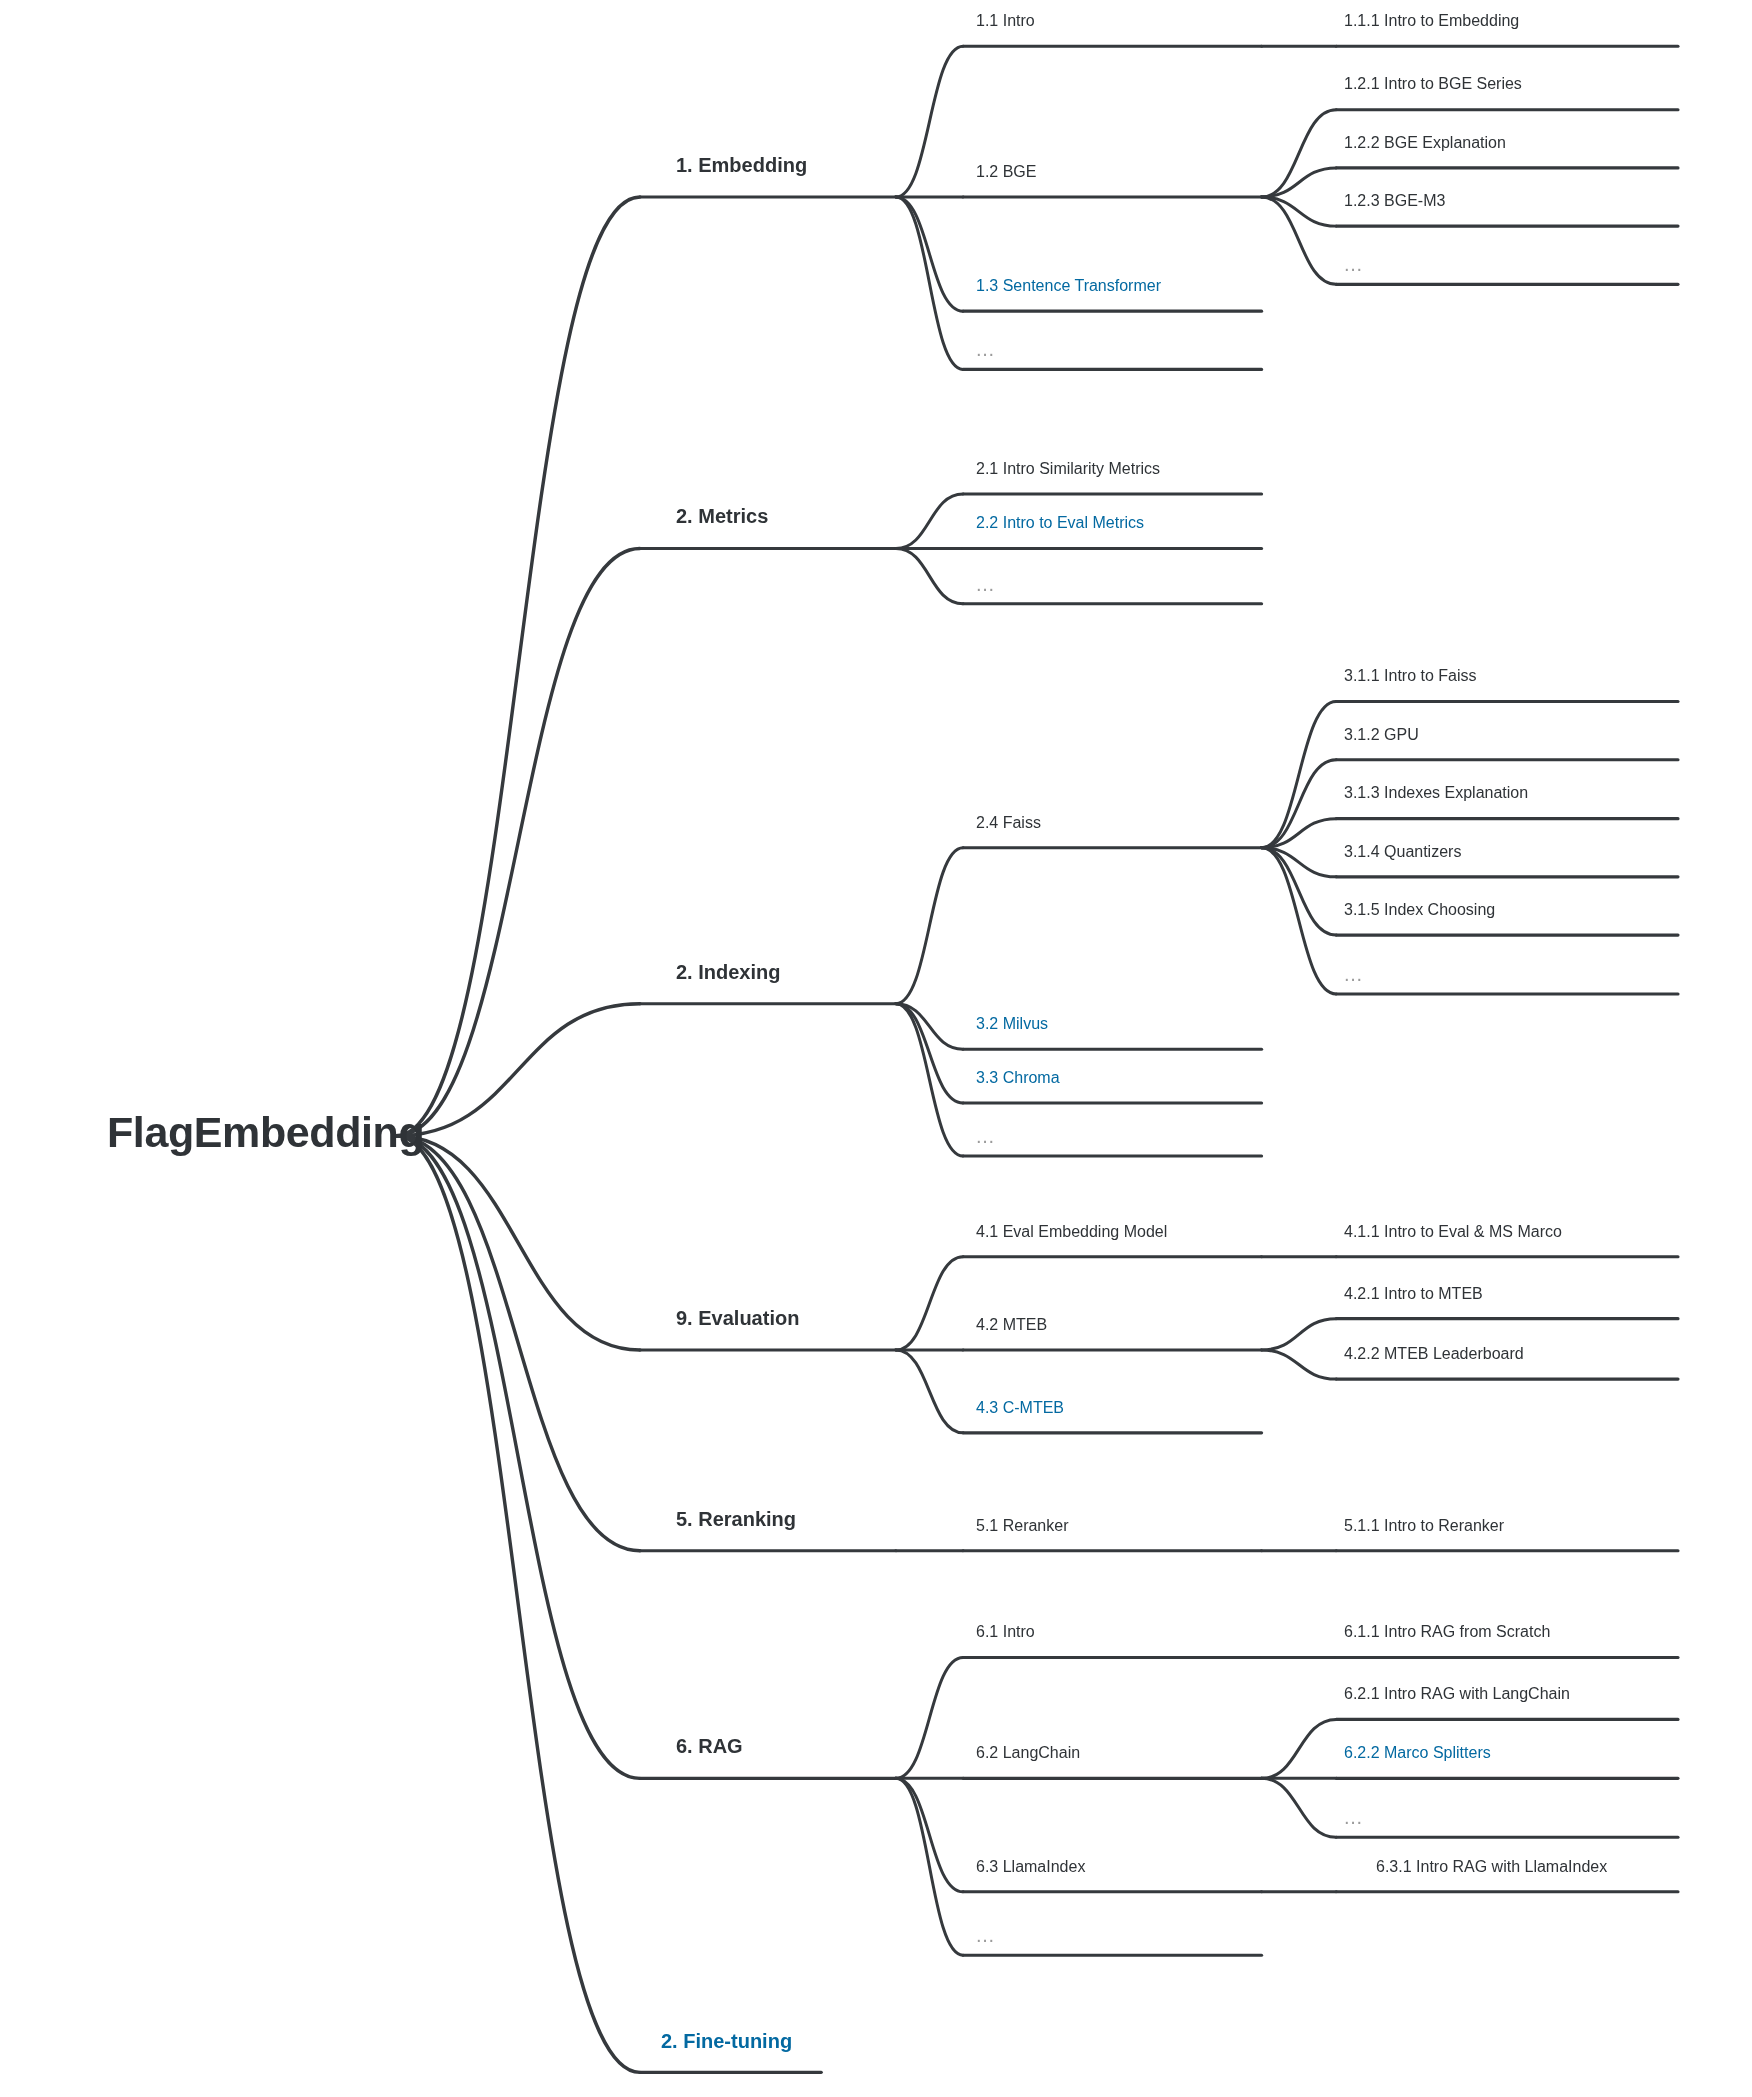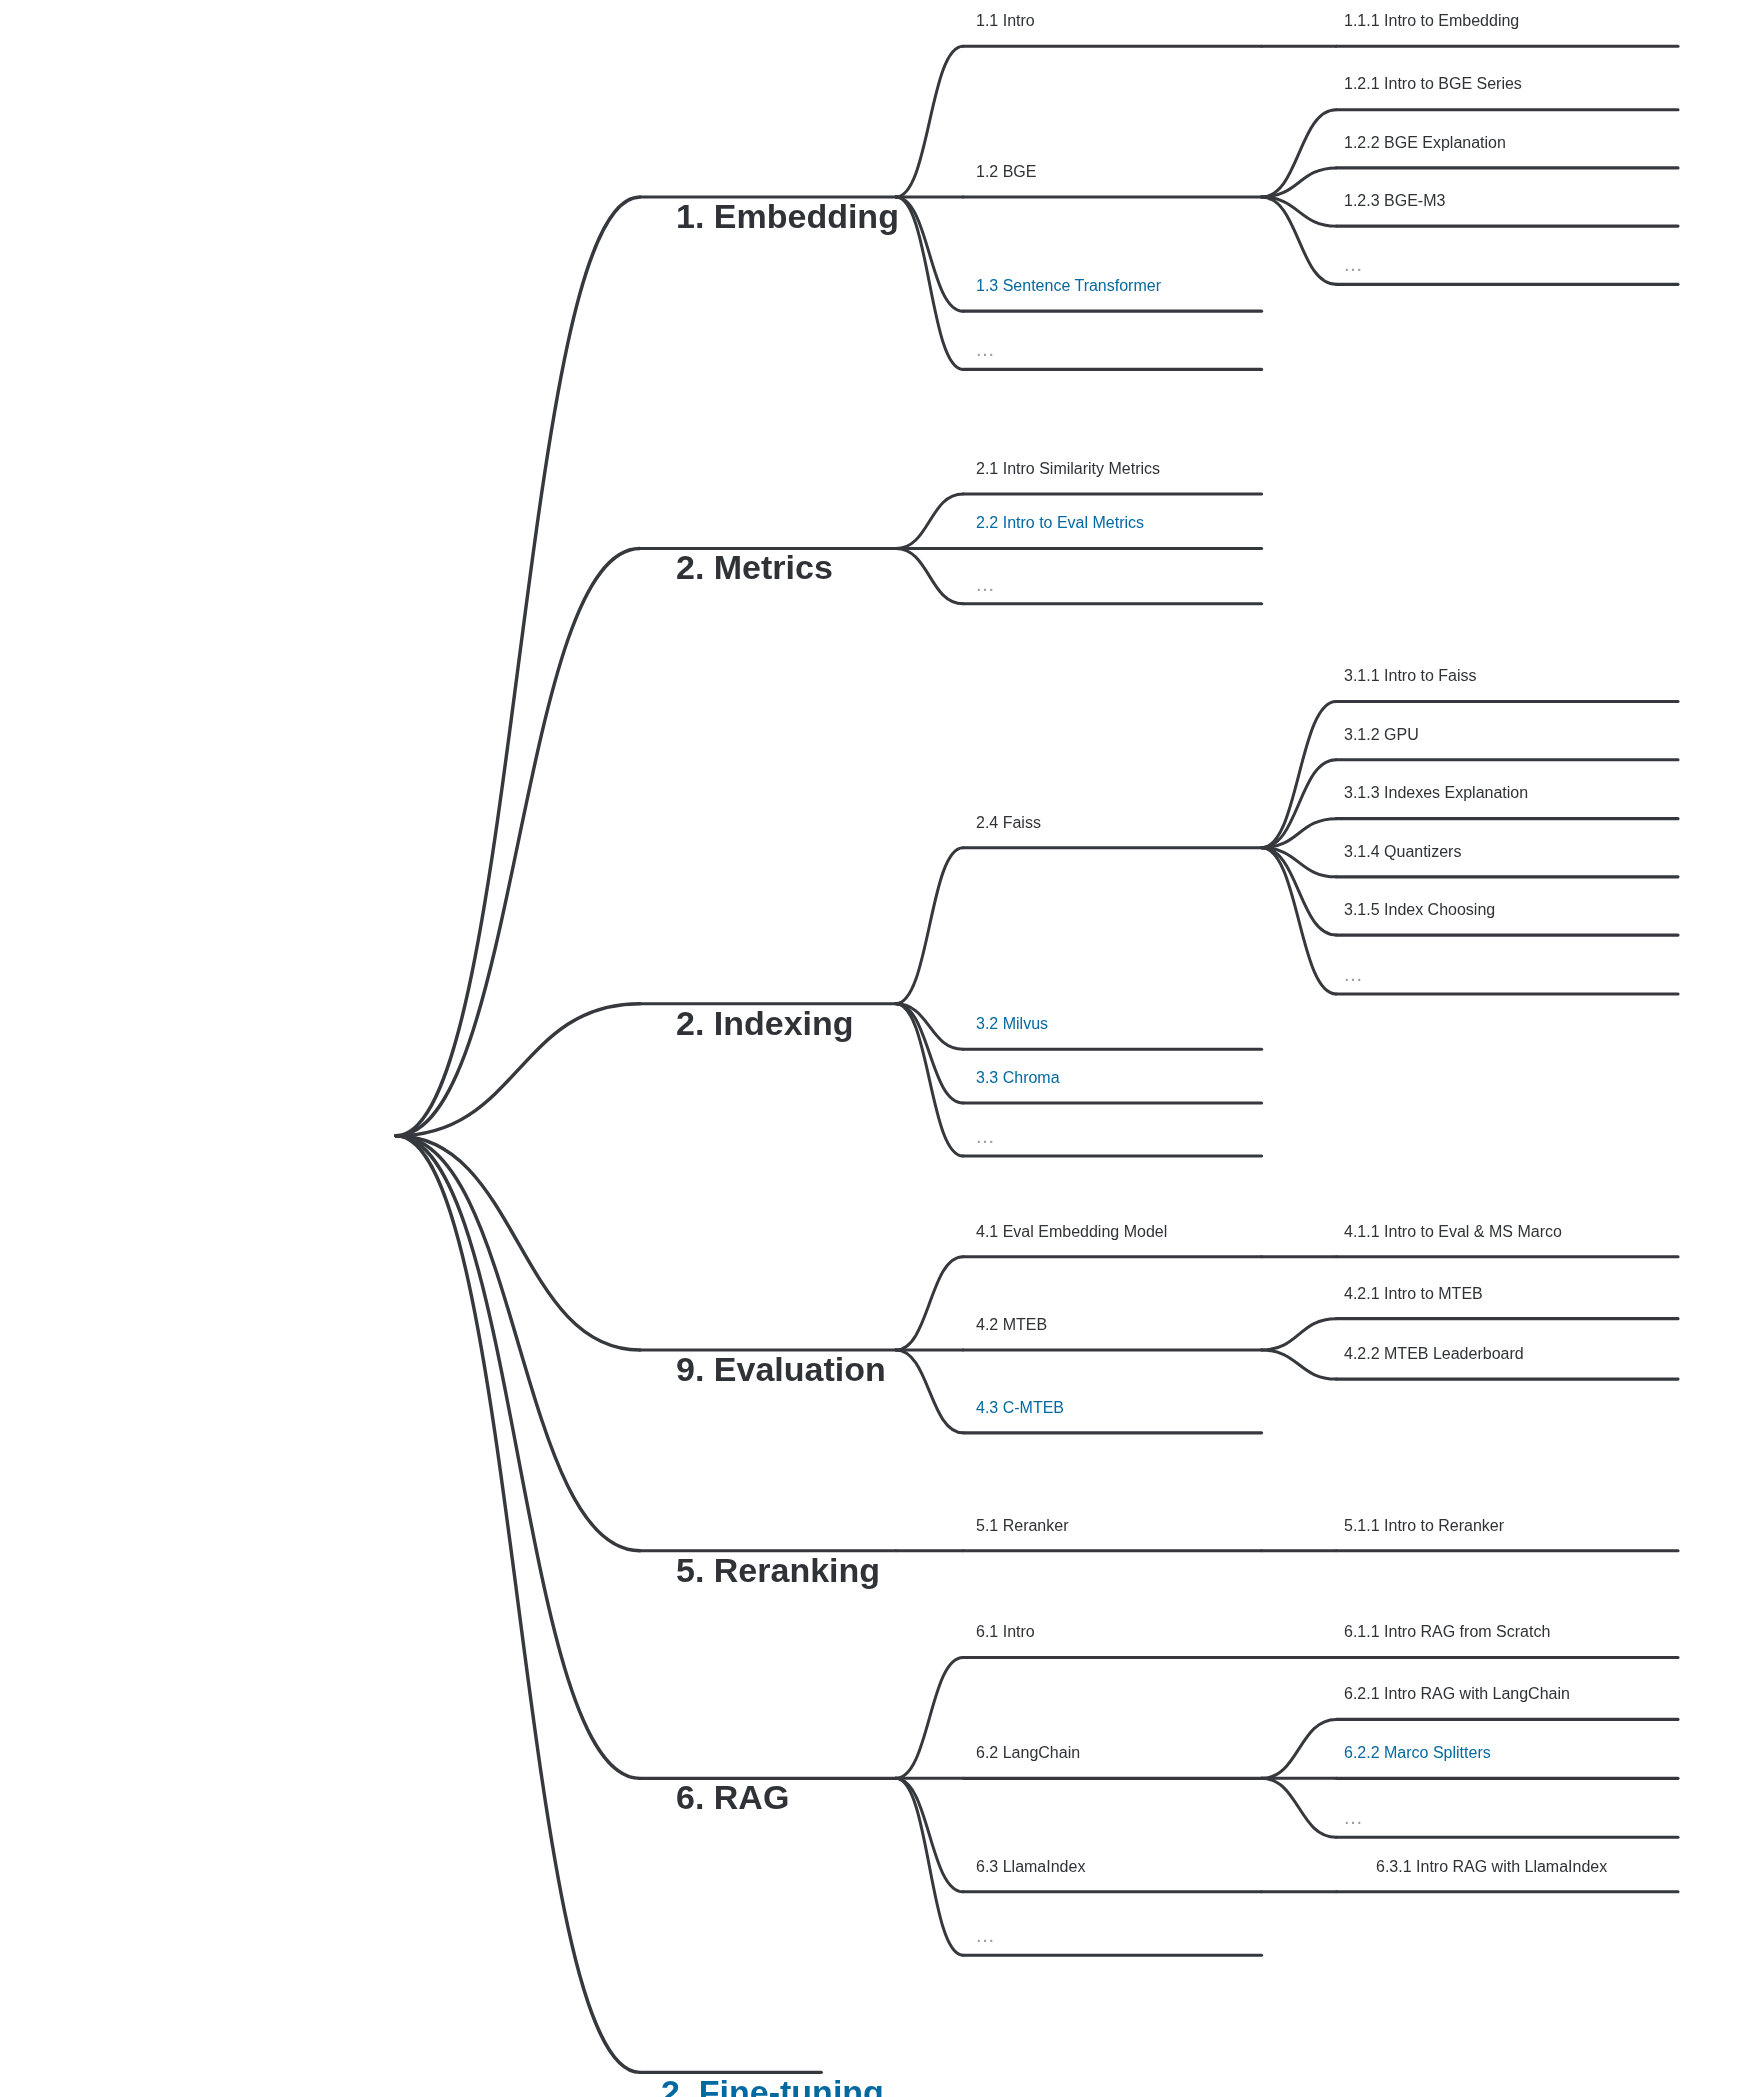--- a/index.html
+++ b/index.html
@@ -10,21 +10,21 @@
     font-family:"Liberation Sans", sans-serif;
     overflow:hidden;
   }
   svg.links{position:absolute;left:0;top:0;}
   svg.links path{fill:none;stroke:#35393d;stroke-linecap:round;}
   svg.links path.u{stroke-width:4.2px;}
   svg.links path.k{stroke-width:4px;}
   svg.links path.r{stroke-width:4.6px;}
   .lbl{position:absolute;white-space:nowrap;color:#2f3337;line-height:1.15;}
   .root{font-size:43px;font-weight:700;letter-spacing:-0.4px;}
-  .l1{font-size:34px;font-weight:700;margin-top:43px;}
+  .l1{font-size:20px;font-weight:700;}
   .l2,.l3{font-size:16px;font-weight:400;}
   .muted{color:#0369a1;}
   .ell{font-size:20px;color:#9b9b9b;letter-spacing:0.7px;}
 </style>
 </head>
 <body>
 
 <div class="canvas">
 
   <svg class="links" width="1753" height="2097" viewBox="0 0 2348 2810" aria-hidden="true">
@@ -131,20 +131,21 @@
     <path class="u" d="M1790 1767 H2248"></path>
     <path class="u" d="M1790 1848 H2248"></path>
     <path class="u" d="M1790 2078 H2248"></path>
     <path class="u" d="M1790 2221 H2248"></path>
     <path class="u" d="M1790 2304 H2248"></path>
     <path class="u" d="M1790 2383 H2248"></path>
     <path class="u" d="M1790 2462 H2248"></path>
     <path class="u" d="M1790 2535 H2248"></path>
   </svg>
 
+  <div class="lbl root" style="left:107px;top:1108px">FlagEmbedding</div>
 
   <div class="lbl l1" style="left:676px;top:154px">1. Embedding</div>
   <div class="lbl l2" style="left:976px;top:12px">1.1 Intro</div>
   <div class="lbl l3" style="left:1344px;top:12px">1.1.1 Intro to Embedding</div>
   <div class="lbl l2" style="left:976px;top:163px">1.2 BGE</div>
   <div class="lbl l3" style="left:1344px;top:75px">1.2.1 Intro to BGE Series</div>
   <div class="lbl l3" style="left:1344px;top:134px">1.2.2 BGE Explanation</div>
   <div class="lbl l3" style="left:1344px;top:192px">1.2.3 BGE-M3</div>
   <div class="lbl ell" style="left:1344px;top:253px">...</div>
   <div class="lbl l2 muted" style="left:976px;top:277px">1.3 Sentence Transformer</div>

